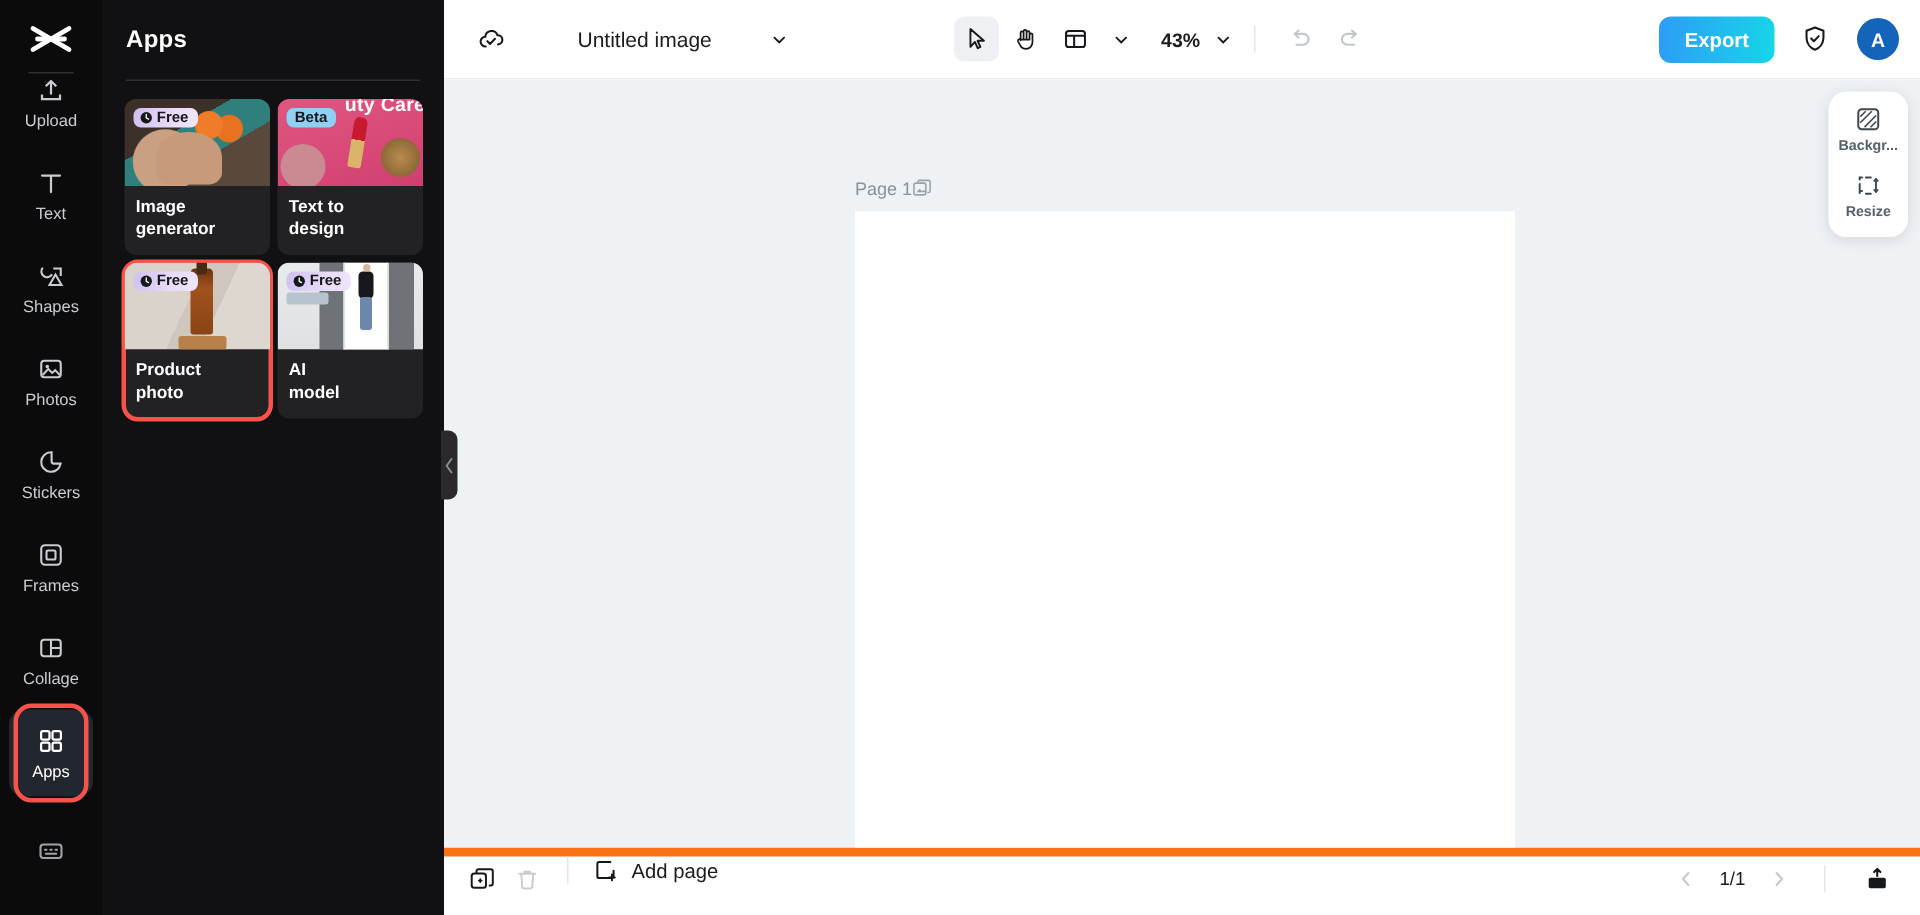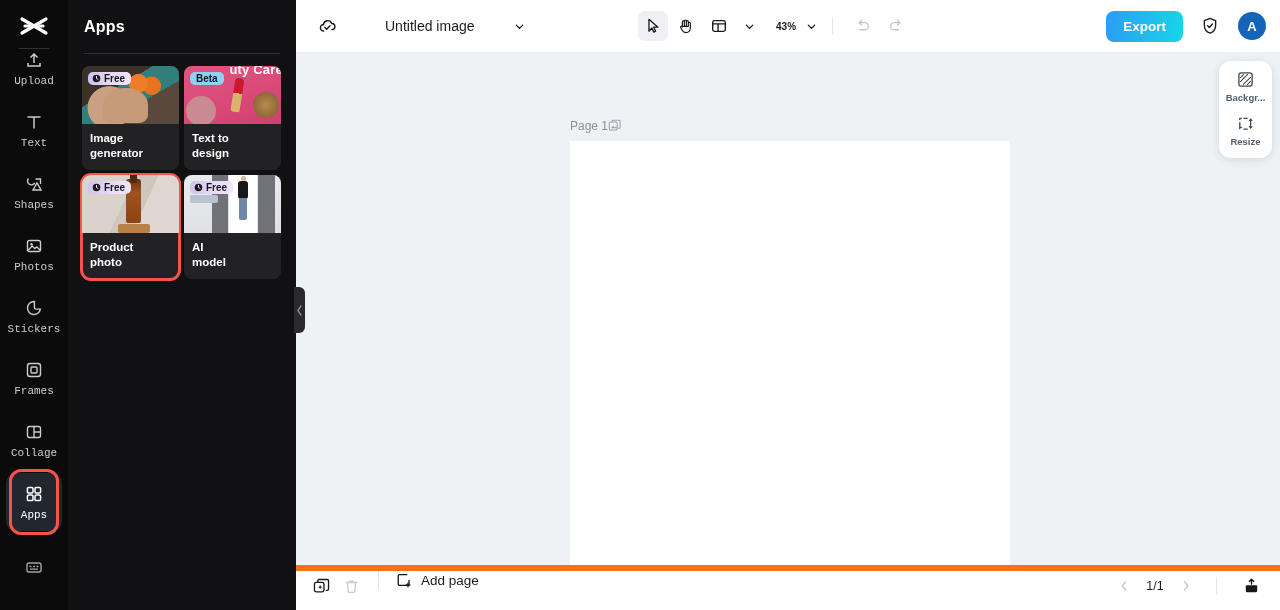--- a/index.html
+++ b/index.html
@@ -7,21 +7,21 @@
     width: 1280px; height: 610px;
     font-family: "Liberation Sans", sans-serif;
     overflow: hidden; background: #ffffff;
   }
   .app { position: relative; width: 1280px; height: 610px; display: flex; }
 
   
   .rail {
     width: 68px; height: 610px; background: #0b0b0c;
     display: flex; flex-direction: column; align-items: center;
-    flex: 0 0 68px; position: relative; overflow: hidden; font-family: Liberation Mono, monospace;
+    flex: 0 0 68px; position: relative; overflow: hidden;
   }
   .logo { margin-top: 14px; margin-bottom: 6px; width: 34px; height: 26px;
           display: flex; align-items: center; justify-content: center; }
   .rail-div { width: 30px; height: 1px; background: #2f3033; margin: 2px 0 4px; }
   .rail-scroll { width: 68px; flex: 1; display: flex; flex-direction: column;
                  align-items: center; overflow: hidden; }
   .rail-item {
     width: 56px; min-height: 58px; margin-bottom: 4px; border-radius: 10px;
     display: flex; flex-direction: column; align-items: center; justify-content: center;
     cursor: pointer; position: relative; gap: 4px;
@@ -37,21 +37,21 @@
   }
   .rail-bottom { margin-bottom: 14px; }
 
   
   .panel {
     width: 228px; flex: 0 0 228px; height: 610px; background: #111113;
     position: relative;
   }
   .panel-title { color: #fff; font-size: 16px; font-weight: bold; padding: 18px 16px 0 16px; letter-spacing: .2px; }
   .panel-div { height: 1px; background: #303034; margin: 17px 16px 0 16px; }
-  .cards { padding: 12px 14px 0 14px; display: flex; flex-wrap: wrap; gap: 5px; }
+  .cards { padding: 12px 14px 0 14px; display: flex; flex-wrap: wrap; gap: 5px; justify-content: center; }
   .card {
     width: 97px; border-radius: 8px; overflow: hidden; background: #222225;
     cursor: pointer; position: relative;
   }
   .card-thumb { height: 58px; width: 100%; position: relative; overflow: hidden; }
   .card-label {
     font-size: 11.5px; font-weight: bold; color: #fff; line-height: 15px;
     padding: 7px 8px 9px 8px; background: #222225;
   }
   .badge {
@@ -107,21 +107,21 @@
   .topbar { height: 53px; flex: 0 0 53px; display: flex; align-items: center;
             padding: 0 14px 0 18px; border-bottom: 1px solid #eceef1; background: #fff; gap: 32px; }
   .doc-title { font-size: 14px; color: #1b1c1e; margin-left: 11px; }
   .tb-icon { width: 28px; height: 28px; display: flex; align-items: center; justify-content: center;
              cursor: pointer; border-radius: 6px; }
   .chev { margin-left: 7px; cursor: pointer; display:flex; }
   .tools { display: flex; align-items: center; gap: 3px; margin-left: auto; margin-right: auto; }
   .tool { width: 30px; height: 30px; border-radius: 7px; display: flex; align-items: center;
           justify-content: center; cursor: pointer; }
   .tool.active { background: #eef0f3; }
-  .zoomlabel { font-size: 10px; color: #1b1c1e; font-weight: bold; margin-left: 18px; }
+  .zoomlabel { font-size: 13px; color: #1b1c1e; font-weight: bold; margin-left: 18px; }
   .vdiv { width: 1px; height: 18px; background: #e3e5e8; margin: 0 12px; }
   .right-tools { display: flex; align-items: center; margin-left: auto; gap: 4px; }
   .export-btn {
     background: linear-gradient(95deg,#2d9cf5,#16d6e8); color: #fff; font-size: 13.5px; font-weight: bold;
     border: none; border-radius: 8px; padding: 8px 17px; cursor: pointer; margin-right: 9px;
   }
   .avatar { width: 28px; height: 28px; border-radius: 50%; background: #1464ba; color: #fff;
             font-size: 13px; font-weight: bold; display: flex; align-items: center; justify-content: center;
             margin-left: 10px; cursor: pointer; }
 

